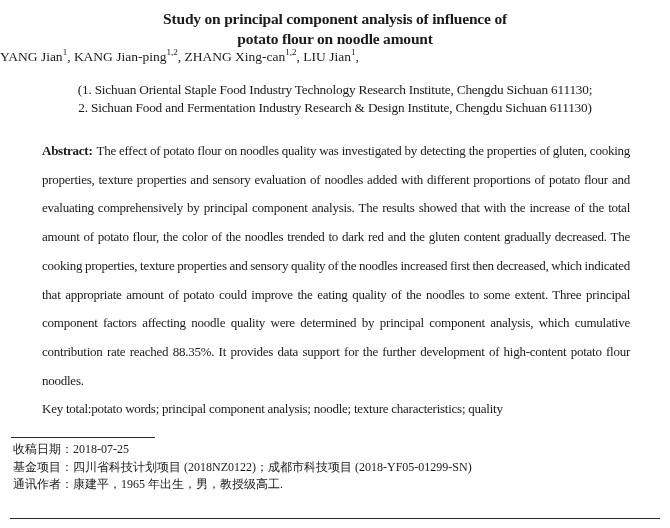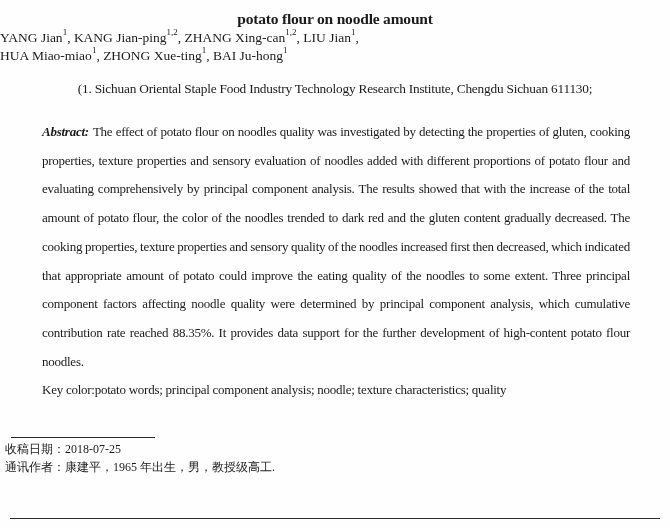--- a/index.html
+++ b/index.html
@@ -43,77 +43,78 @@
     margin:21px 40px 0 42px;
     font-size:13px;
     line-height:28.7px;
     text-align:justify;
     letter-spacing:-0.25px;
     word-spacing:-0.5px;
   }
   .body-text .lbl{
     font-weight:bold;
     margin-right:4px;
-    font-style:italic;
   }
   .keywords{
     margin:0 40px 0 42px;
     font-size:13px;
     line-height:28.7px;
     letter-spacing:-0.25px;
     text-align:left;
   }
   .footnote-sep{
     position:absolute;
     top:437px;
     left:11px;
     width:144px;
     border-top:1.3px solid #2a2a2a;
   }
   .footnotes{
     position:absolute;
     top:441px;
-    left:5px;
+    left:13px;
     right:10px;
     font-size:12px;
     line-height:17.6px;
     letter-spacing:0;
   }
   .bottom-rule{
     position:absolute;
     top:517.5px;
     left:10px;
     width:650px;
     border-top:1.6px solid #2a2a2a;
   }
 </style>
 </head>
 <body>
 
 <div class="page">
 
   <div class="title">
+    <div>Study on principal component analysis of influence of</div>
     <div>potato flour on noodle amount</div>
   </div>
 
   <div class="authors">
     <div>YANG Jian<sup>1</sup>, KANG Jian-ping<sup>1,2</sup>, ZHANG Xing-can<sup>1,2</sup>, LIU Jian<sup>1</sup>,</div>
-    <div>HUA Miao-miao<sup>1</sup>, ZHONG Xue-ting<sup>1</sup>, BAI Ju-hong<sup>1</sup></div>
   </div>
 
   <div class="affils">
     <div>(1. Sichuan Oriental Staple Food Industry Technology Research Institute, Chengdu Sichuan 611130;</div>
+    <div>2. Sichuan Food and Fermentation Industry Research &amp; Design Institute, Chengdu Sichuan 611130)</div>
   </div>
 
   <p class="body-text"><span class="lbl">Abstract:</span><span>The effect of potato flour on noodles quality was investigated by detecting the properties of gluten, cooking properties, texture properties and sensory evaluation of noodles added with different proportions of potato flour and evaluating comprehensively by principal component analysis. The results showed that with the increase of the total amount of potato flour, the color of the noodles trended to dark red and the gluten content gradually decreased. The cooking properties, texture properties and sensory quality of the noodles increased first then decreased, which indicated that appropriate amount of potato could improve the eating quality of the noodles to some extent. Three principal component factors affecting noodle quality were determined by principal component analysis, which cumulative contribution rate reached 88.35%. It provides data support for the further development of high-content potato flour noodles.</span></p>
 
-  <p class="keywords"><span class="lbl">Key color:</span><span>potato words; principal component analysis; noodle; texture characteristics; quality</span></p>
+  <p class="keywords"><span class="lbl">Key total:</span><span>potato words; principal component analysis; noodle; texture characteristics; quality</span></p>
 
   <div class="footnote-sep"></div>
 
   <div class="footnotes">
     <div>收稿日期：2018-07-25</div>
+    <div>基金项目：四川省科技计划项目 (2018NZ0122)；成都市科技项目 (2018-YF05-01299-SN)</div>
     <div>通讯作者：康建平，1965 年出生，男，教授级高工.</div>
   </div>
 
   <div class="bottom-rule"></div>
 
 </div>
 
 </body></html>

